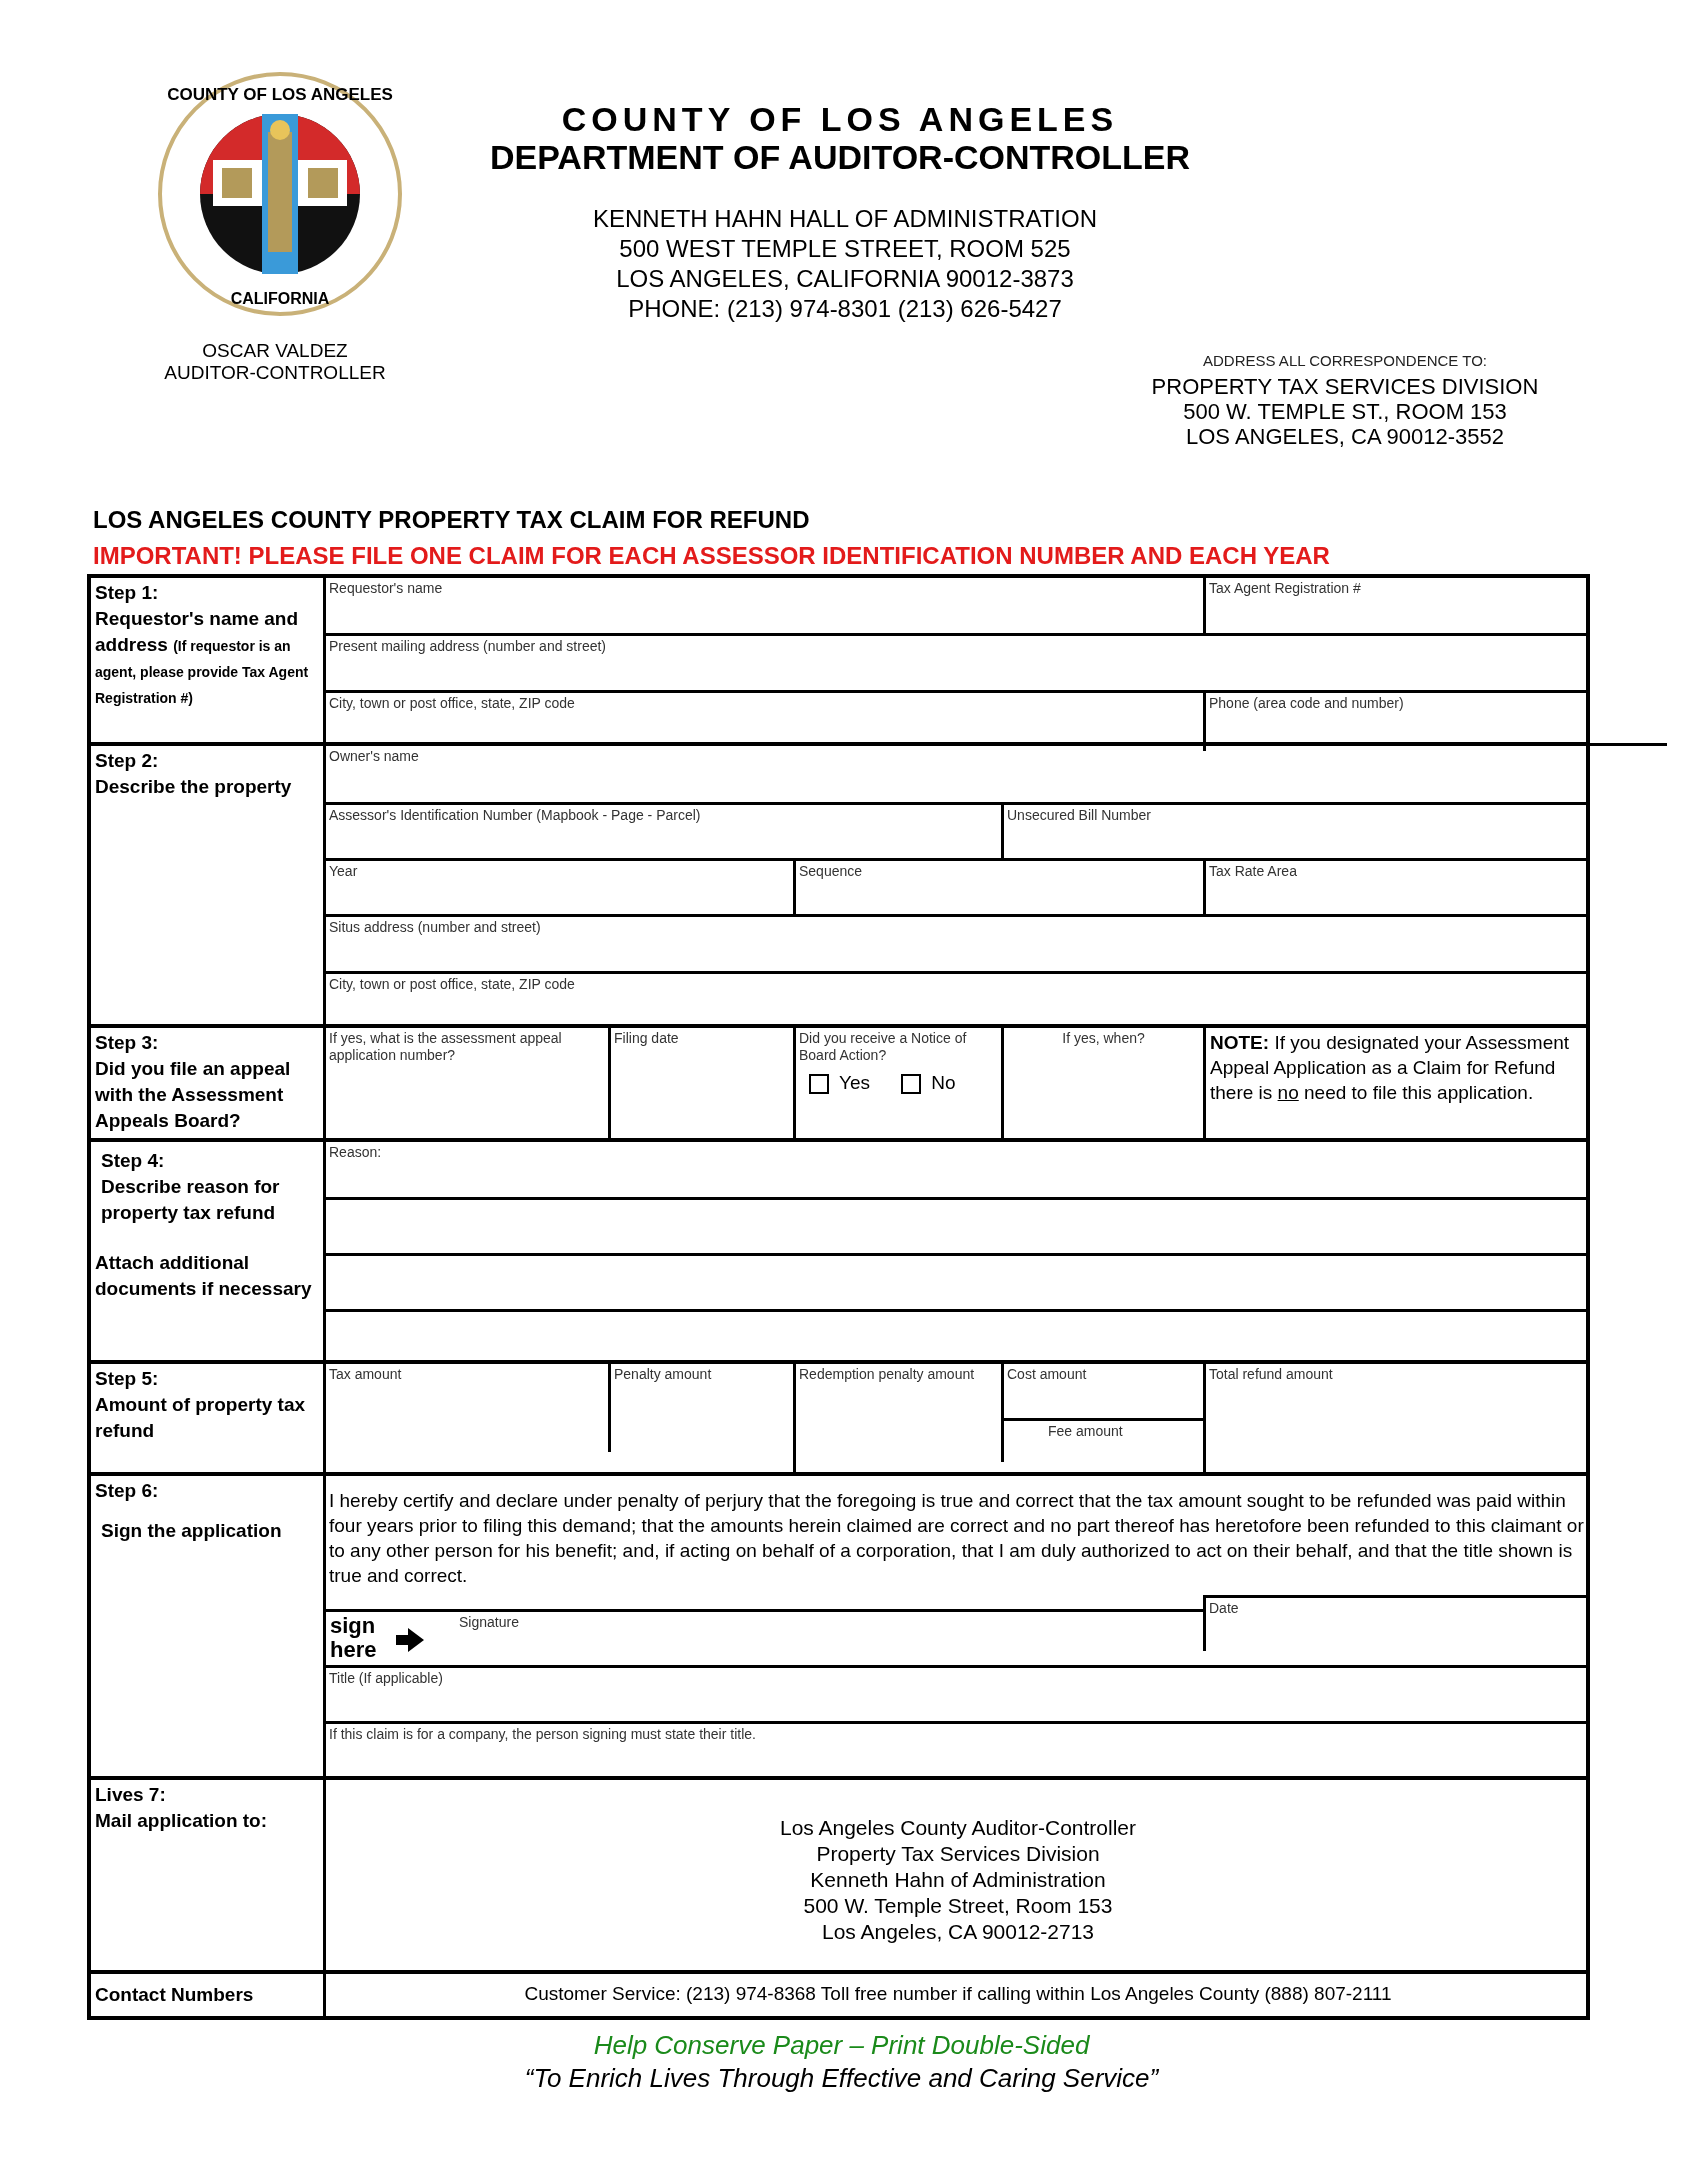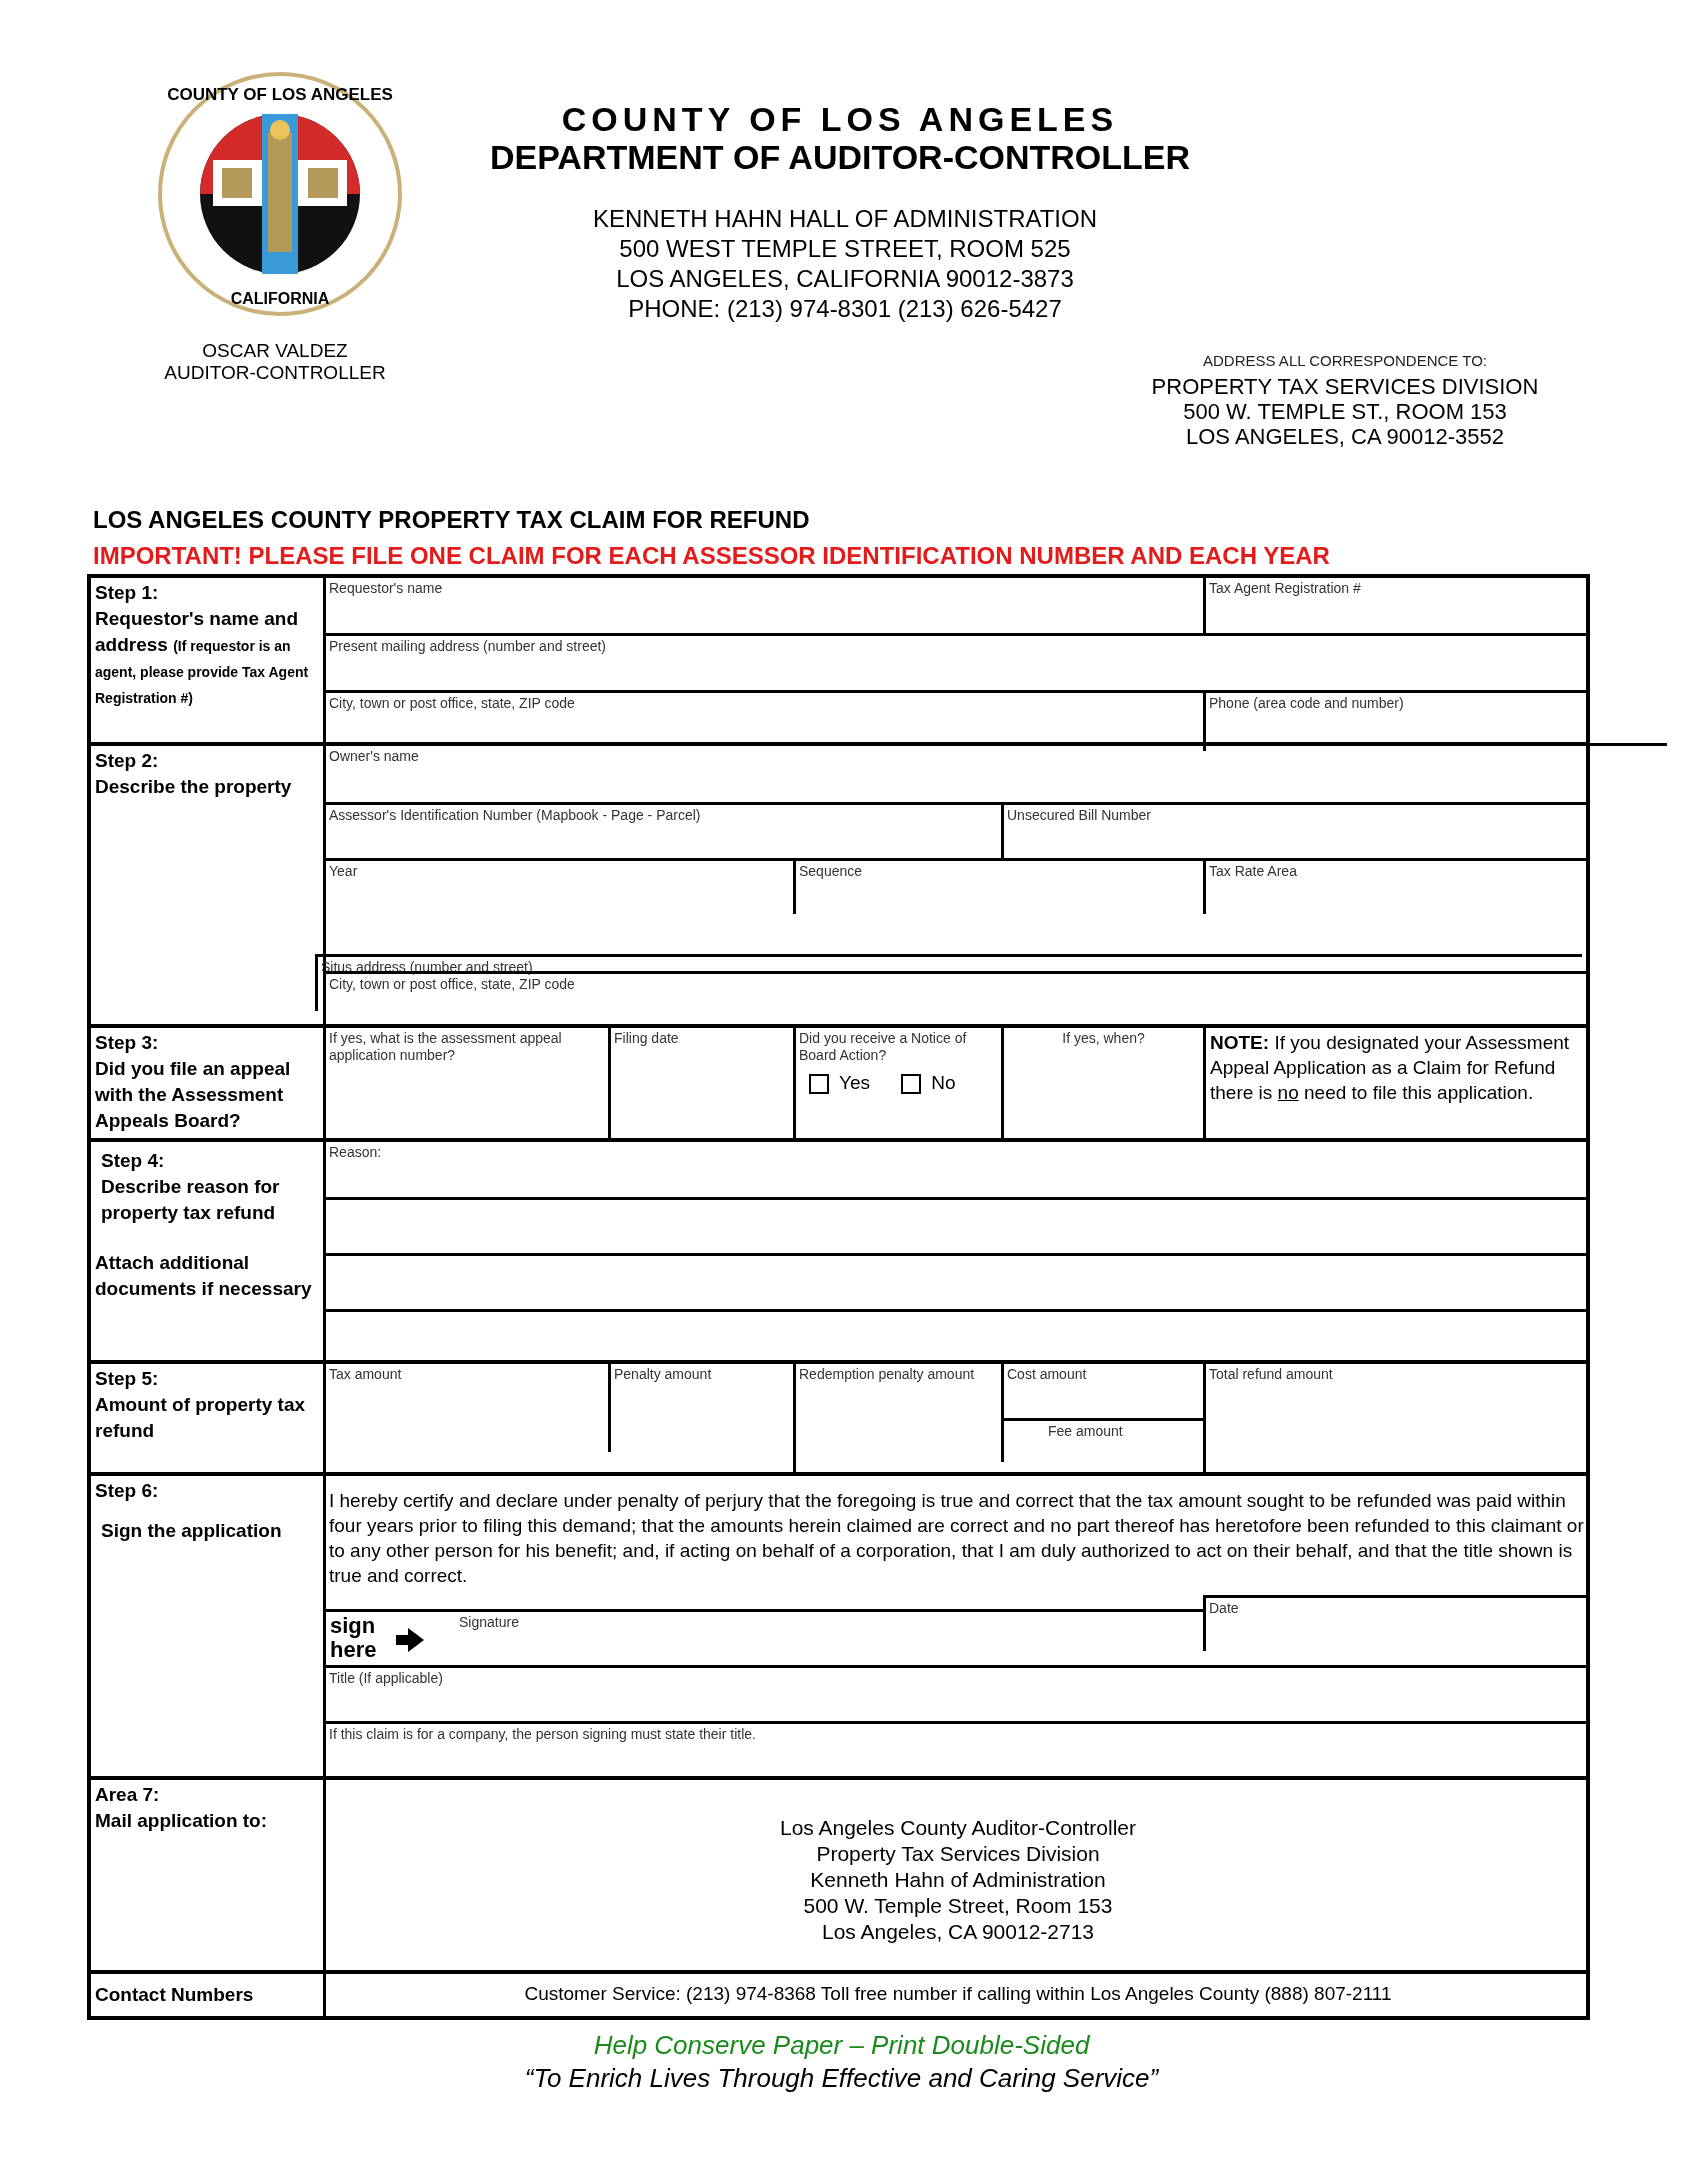--- a/index.html
+++ b/index.html
@@ -84,21 +84,21 @@
     <div class="stepcell">
       <div>Step 2:</div>
       <div>Describe the property</div>
     </div>
     <div class="cell lbl" style="left:232px;top:-3px;width:1344px;height:59px;"><span>Owner's name</span></div>
     <div class="cell lbl" style="left:232px;top:56px;width:678px;height:56px;"><span>Assessor's Identification Number (Mapbook - Page - Parcel)</span></div>
     <div class="cell lbl" style="left:910px;top:56px;width:589px;height:56px;"><span>Unsecured Bill Number</span></div>
     <div class="cell lbl" style="left:232px;top:112px;width:470px;height:56px;"><span>Year</span></div>
     <div class="cell lbl" style="left:702px;top:112px;width:448px;height:56px;"><span>Sequence</span></div>
     <div class="cell lbl" style="left:1112px;top:112px;width:387px;height:56px;"><span>Tax Rate Area</span></div>
-    <div class="cell lbl" style="left:224px;top:168px;width:1267px;height:57px;margin-top:40px;"><span>Situs address (number and street)</span></div>
+    <div class="cell lbl" style="left:232px;top:168px;width:1267px;height:57px;"><span>Situs address (number and street)</span></div>
     <div class="cell lbl" style="left:232px;top:225px;width:1267px;height:57px;"><span>City, town or post office, state, ZIP code</span></div>
   </div>
 
   <div class="row" style="top:450px;height:118px;">
     <div class="stepcell">
       <div>Step 3:</div>
       <div>Did you file an appeal with the Assessment Appeals Board?</div>
     </div>
     <div class="cell lbl" style="left:232px;top:-3px;width:285px;height:117px;"><span>If yes, what is the assessment appeal application number?</span></div>
     <div class="cell lbl" style="left:517px;top:-3px;width:185px;height:117px;"><span>Filing date</span></div>
@@ -153,21 +153,21 @@
         </svg>
       <div class="lbl" style="position:absolute;left:130px;top:0;">Signature</div>
     </div>
     <div class="cell lbl" style="left:1112px;top:119px;width:387px;height:56px;"><span>Date</span></div>
     <div class="cell lbl" style="left:232px;top:189px;width:1267px;height:56px;"><span>Title (If applicable)</span></div>
     <div class="cell lbl" style="left:232px;top:245px;width:1267px;height:59px;"><span>If this claim is for a company, the person signing must state their title.</span></div>
   </div>
 
   <div class="row" style="top:1202px;height:198px;">
     <div class="stepcell">
-      <div>Area 7:</div>
+      <div>Lives 7:</div>
       <div>Mail application to:</div>
     </div>
     <div class="cell ctr" style="left:232px;top:-3px;width:1267px;height:197px;border-top:none;font-size:21px;line-height:26px;padding-top:38px;">
       <div>Los Angeles County Auditor-Controller</div>
       <div>Property Tax Services Division</div>
       <div>Kenneth Hahn of Administration</div>
       <div>500 W. Temple Street, Room 153</div>
       <div>Los Angeles, CA  90012-2713</div>
     </div>
   </div>

